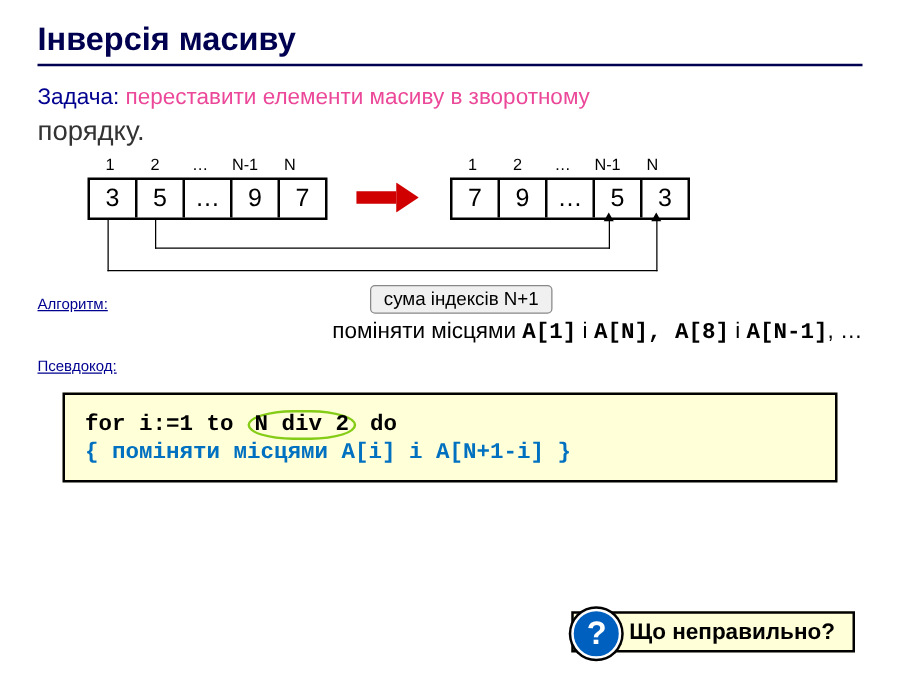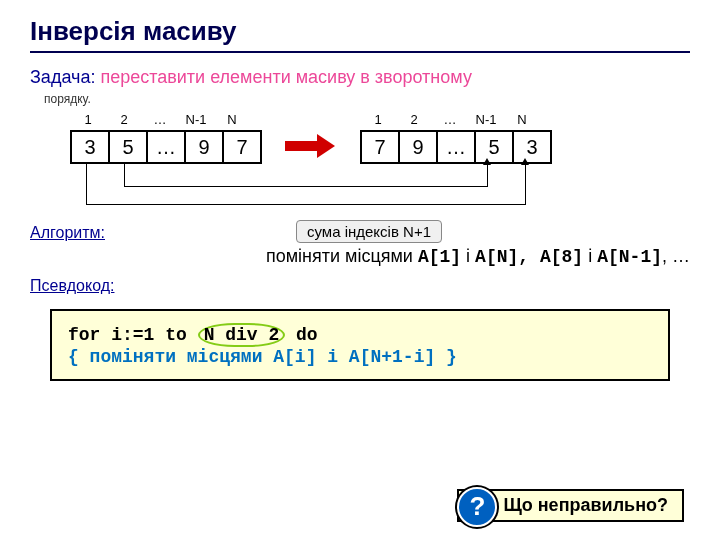--- a/index.html
+++ b/index.html
@@ -25,22 +25,21 @@
     margin-bottom: 4px;
   }
   .task-label {
     color: #000090;
     font-weight: normal;
   }
   .task-text {
     color: #ec4899;
   }
   .indent {
-    margin-left: 14px;
-    font-size: 12px;
+    font-size: 22px;
     color: #333;
     margin-bottom: 6px;
   }
   .arrays-wrap {
     position: relative;
     height: 110px;
     margin-top: 4px;
     margin-left: 40px;
   }
   .indices {
@@ -95,21 +94,21 @@
     height: 22px;
   }
   .arrowhead {
     position: absolute;
     width: 0; height: 0;
     border-left: 4px solid transparent;
     border-right: 4px solid transparent;
     border-bottom: 7px solid #000;
   }
   .section-label {
-    font-size: 16px;
+    font-size: 12px;
     color: #000090;
     text-decoration: underline;
     margin: 2px 0 4px 0;
   }
   .algo-line {
     font-size: 18px;
     margin-left: 30px;
     position: relative;
     text-align: right;
   }

